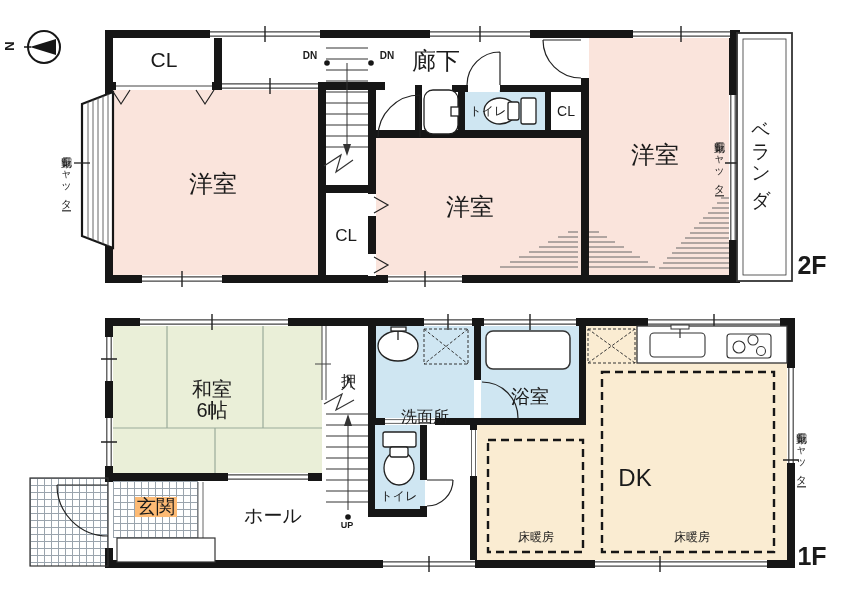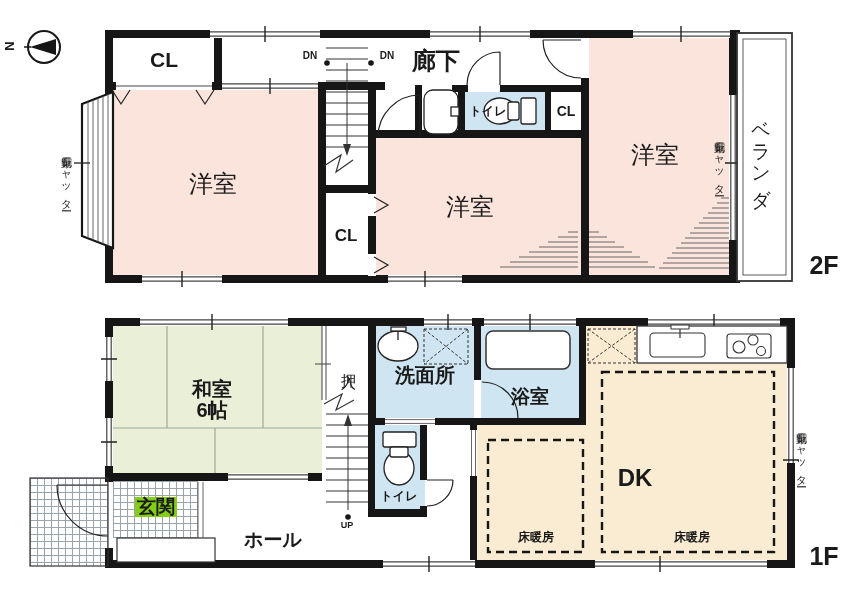--- a/index.html
+++ b/index.html
@@ -8,25 +8,25 @@
   .fill{position:absolute;}
   .pink{background:#fae4dc;}
   .green{background:#eaefd8;}
   .blue{background:#cfe6f2;}
   .cream{background:#faecd2;}
   .tile{background-color:#fff;
     background-image:repeating-linear-gradient(#9aa4ad 0 1px,transparent 1px 7px),
                      repeating-linear-gradient(90deg,#9aa4ad 0 1px,transparent 1px 7px);}
   svg.lines{position:absolute;left:0;top:0;}
   .lbl{position:absolute;transform:translate(-50%,-50%);white-space:nowrap;
-       line-height:1.05;text-align:center;font-weight:bold;}
+       line-height:1.05;text-align:center;}
   .vlbl{position:absolute;transform:translate(-50%,-50%);writing-mode:vertical-rl;
         text-orientation:upright;letter-spacing:1px;white-space:nowrap;}
   .big{font-size:24px;font-weight:400;}
-  .floorTag{font-size:25px;font-weight:600;margin-left:12px;}
+  .floorTag{font-size:25px;font-weight:600;}
 </style>
 </head>
 <body>
 
 <div id="plan">
 
   <div class="fill pink" style="left:113px;top:90px;width:205px;height:185px"></div>
   <div class="fill pink" style="left:376px;top:138px;width:205px;height:137px"></div>
   <div class="fill pink" style="left:589px;top:38px;width:140px;height:237px"></div>
   <div class="fill blue" style="left:465px;top:90px;width:80px;height:40px"></div>
@@ -252,25 +252,25 @@
   <div class="vlbl" style="left:761px;top:153px;font-size:19px">ベランダ</div>
   <div class="vlbl" style="left:66px;top:177px;font-size:11px">電動シャッター</div>
   <div class="vlbl" style="left:719px;top:162px;font-size:11px">電動シャッター</div>
   <div class="lbl floorTag" style="left:812px;top:265px">2F</div>
 
   <div class="lbl" style="left:212px;top:400px;font-size:20px">
     <span style="display:block">和室</span>
     <span style="display:block">6帖</span>
   </div>
   <div class="vlbl" style="left:348px;top:362px;font-size:15px">押入</div>
-  <div class="lbl" style="left:425px;top:375px;font-size:20px">洗面所</div>
+  <div class="lbl" style="left:425px;top:417px;font-size:16px">洗面所</div>
   <div class="lbl" style="left:530px;top:397px;font-size:19px">浴室</div>
   <div class="lbl" style="left:399px;top:496px;font-size:12px">トイレ</div>
   <div class="lbl" style="left:635px;top:478px;font-size:24px">DK</div>
   <div class="lbl" style="left:536px;top:537px;font-size:12px">床暖房</div>
   <div class="lbl" style="left:692px;top:537px;font-size:12px">床暖房</div>
-  <div class="lbl" style="left:156px;top:507px;font-size:19px;background:#84cc16;padding:0 2px">玄関</div>
-  <div class="lbl" style="left:273px;top:540px;font-size:19px">ホール</div>
+  <div class="lbl" style="left:156px;top:507px;font-size:19px;background:#fdba74;padding:0 2px">玄関</div>
+  <div class="lbl" style="left:273px;top:516px;font-size:19px">ホール</div>
   <div class="lbl" style="left:347px;top:526px;font-size:9px;font-weight:bold">UP</div>
   <div class="vlbl" style="left:801px;top:453px;font-size:11px">電動シャッター</div>
   <div class="lbl floorTag" style="left:812px;top:556px">1F</div>
 
 </div>
 
 </body></html>

